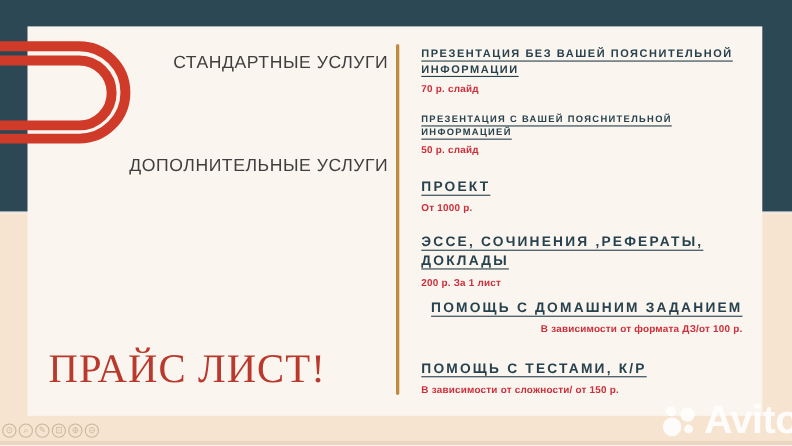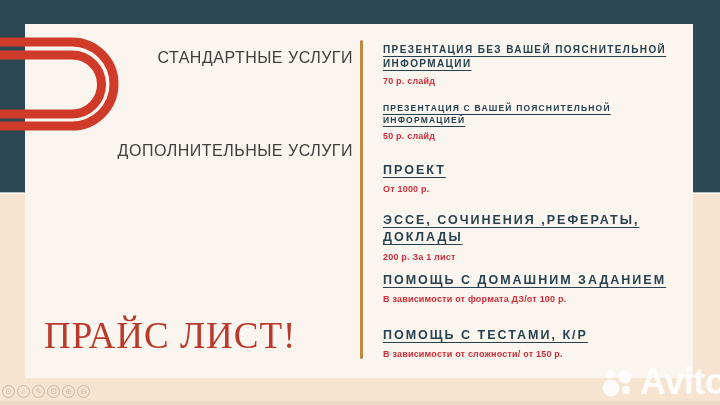--- a/index.html
+++ b/index.html
@@ -20,21 +20,21 @@
   .label-add{top:142px;}
 
   .divider{position:absolute;left:360px;top:40px;width:3px;height:319px;background:#c28a3e;
     border-radius:2px;z-index:2;}
 
   .svc{position:absolute;left:383px;width:292px;z-index:2;}
   .svc-1{top:43px;}
   .svc-2{top:103px;width:246px;}
   .svc-3{top:162px;}
   .svc-4{top:212px;}
-  .svc-5{top:272px;}
+  .svc-5{top:272px;text-align:right;}
   .svc-6{top:327px;}
   .svc-name{color:#27424e;font-weight:bold;text-decoration:underline;
     text-decoration-thickness:1px;text-underline-offset:3px;line-height:1.38;}
   .size-md{font-size:10px;letter-spacing:1.4px;}
   .size-sm{font-size:8.5px;letter-spacing:1.2px;}
   .size-lg{font-size:12.5px;letter-spacing:2px;}
   .svc-price{color:#ce2e3c;font-weight:bold;font-size:9px;letter-spacing:.2px;margin-top:5px;line-height:1.2;}
 
   .slide-title{position:absolute;left:44px;top:314px;z-index:2;
     font-family:"Liberation Serif",serif;font-size:37px;color:#b93a2c;letter-spacing:1px;}

